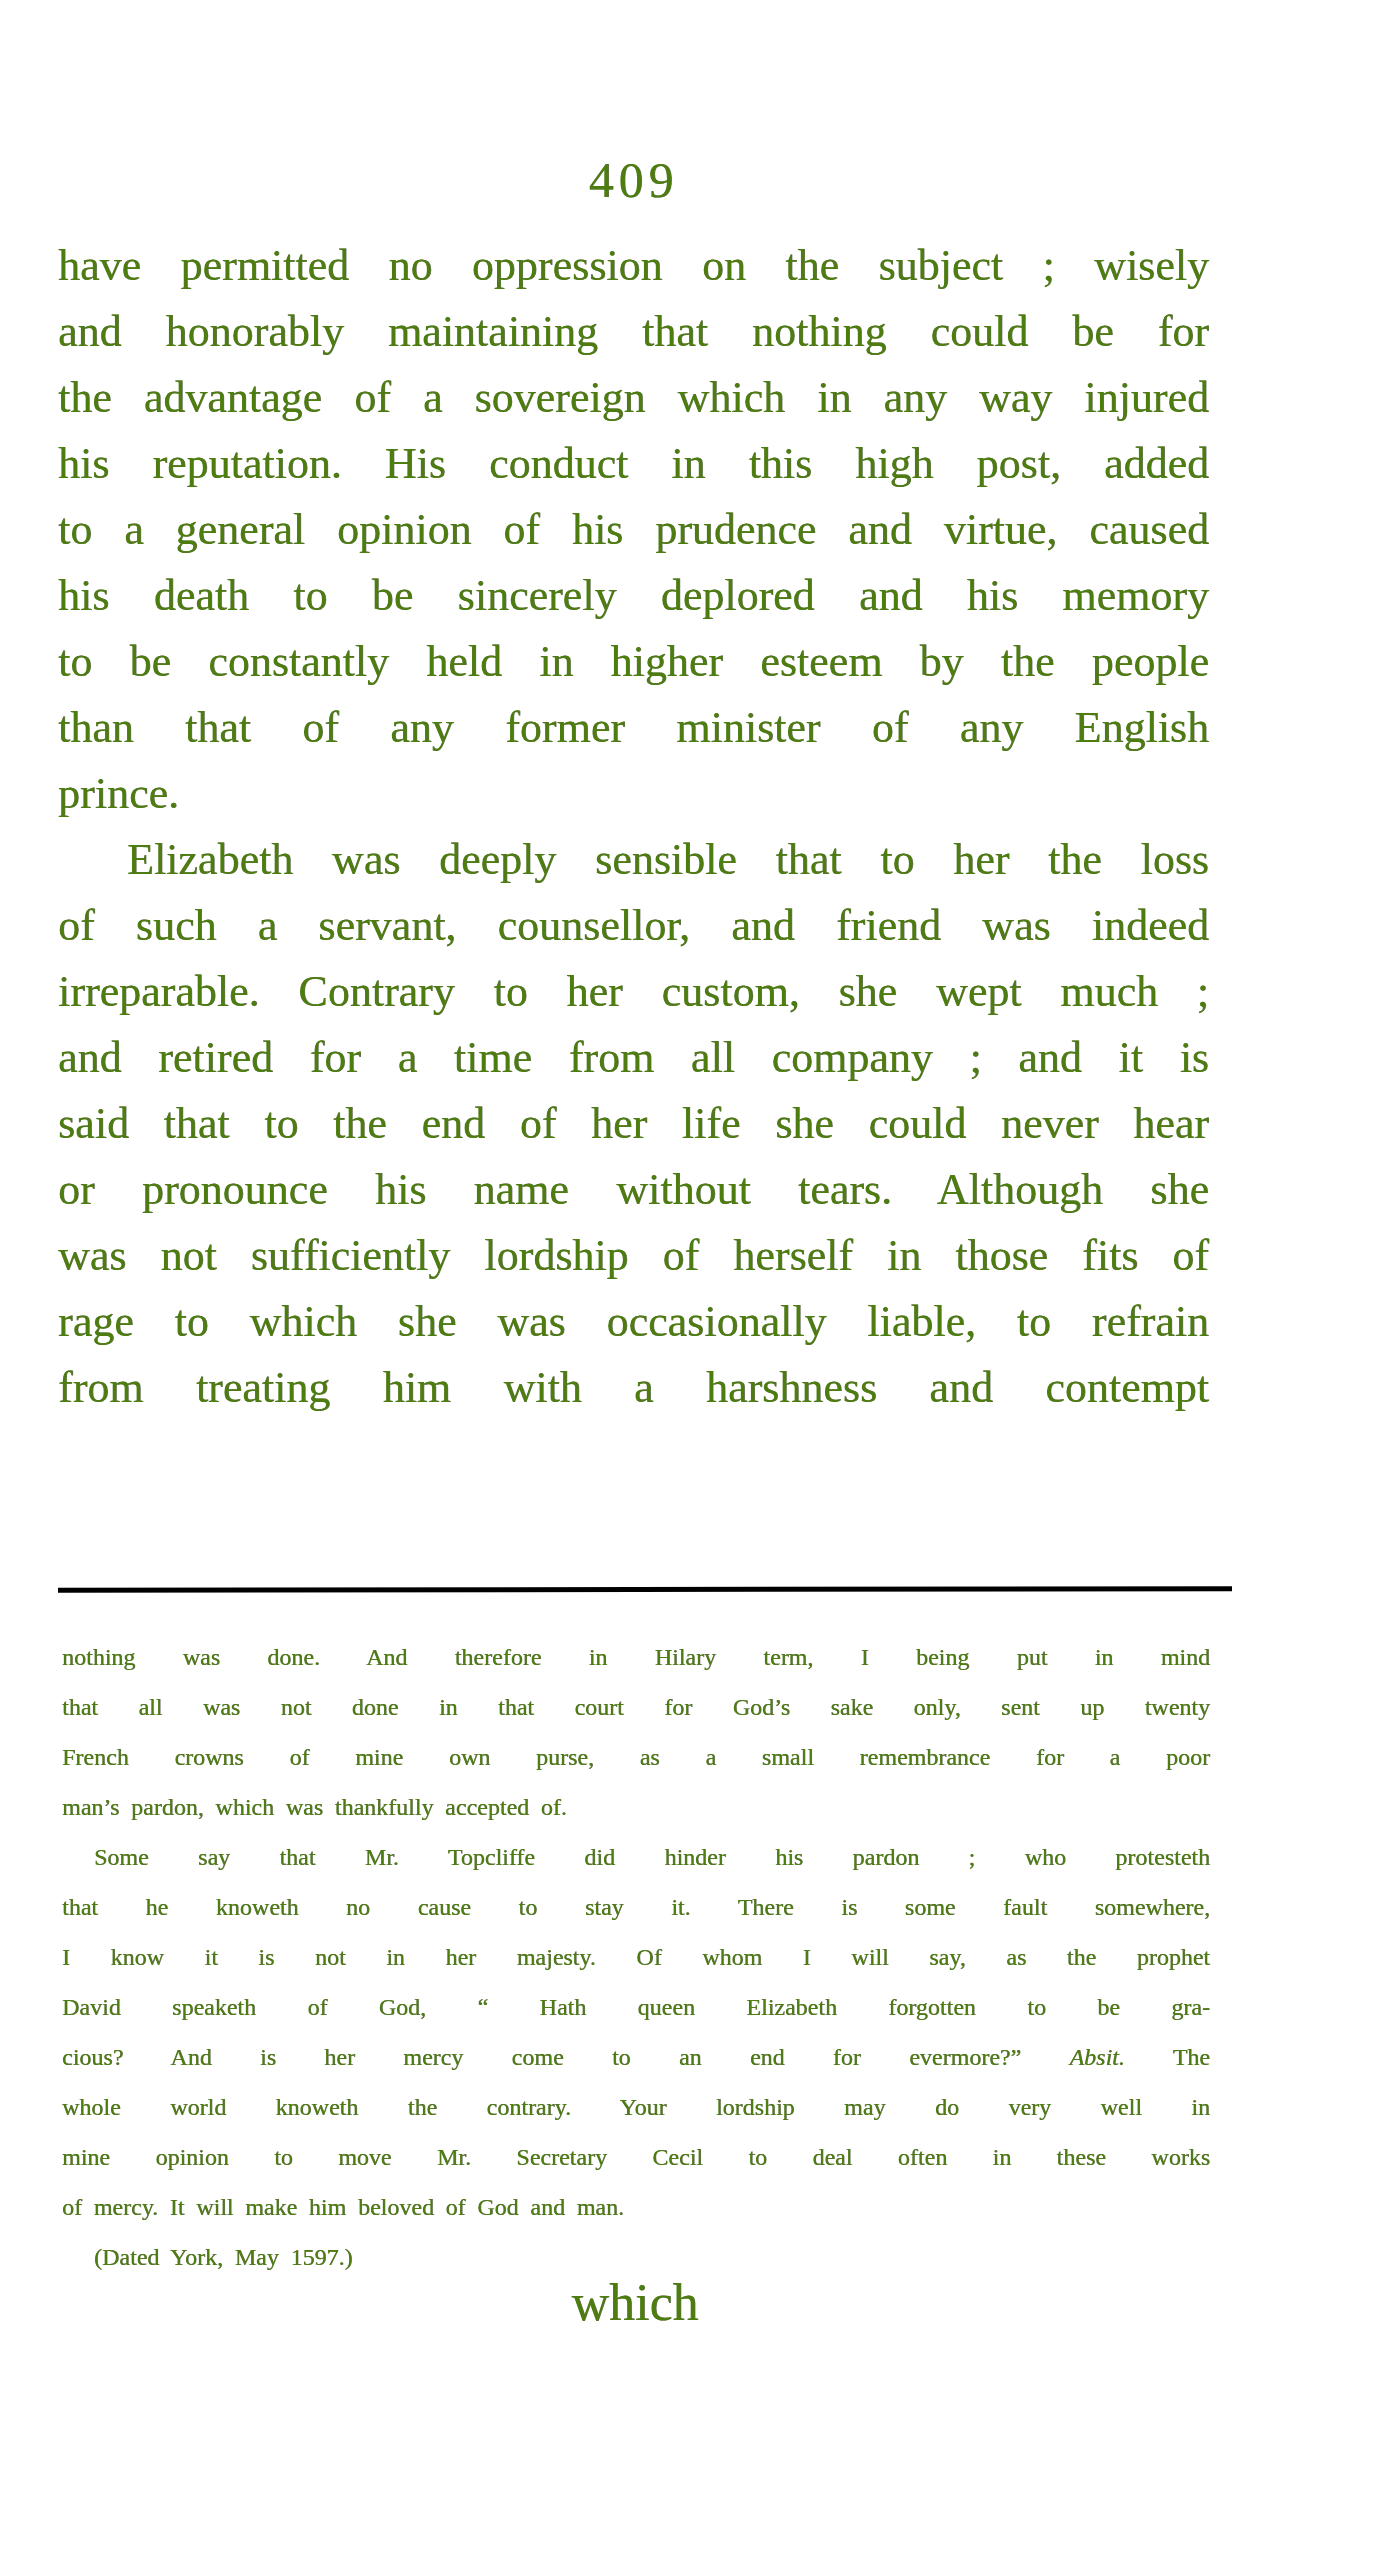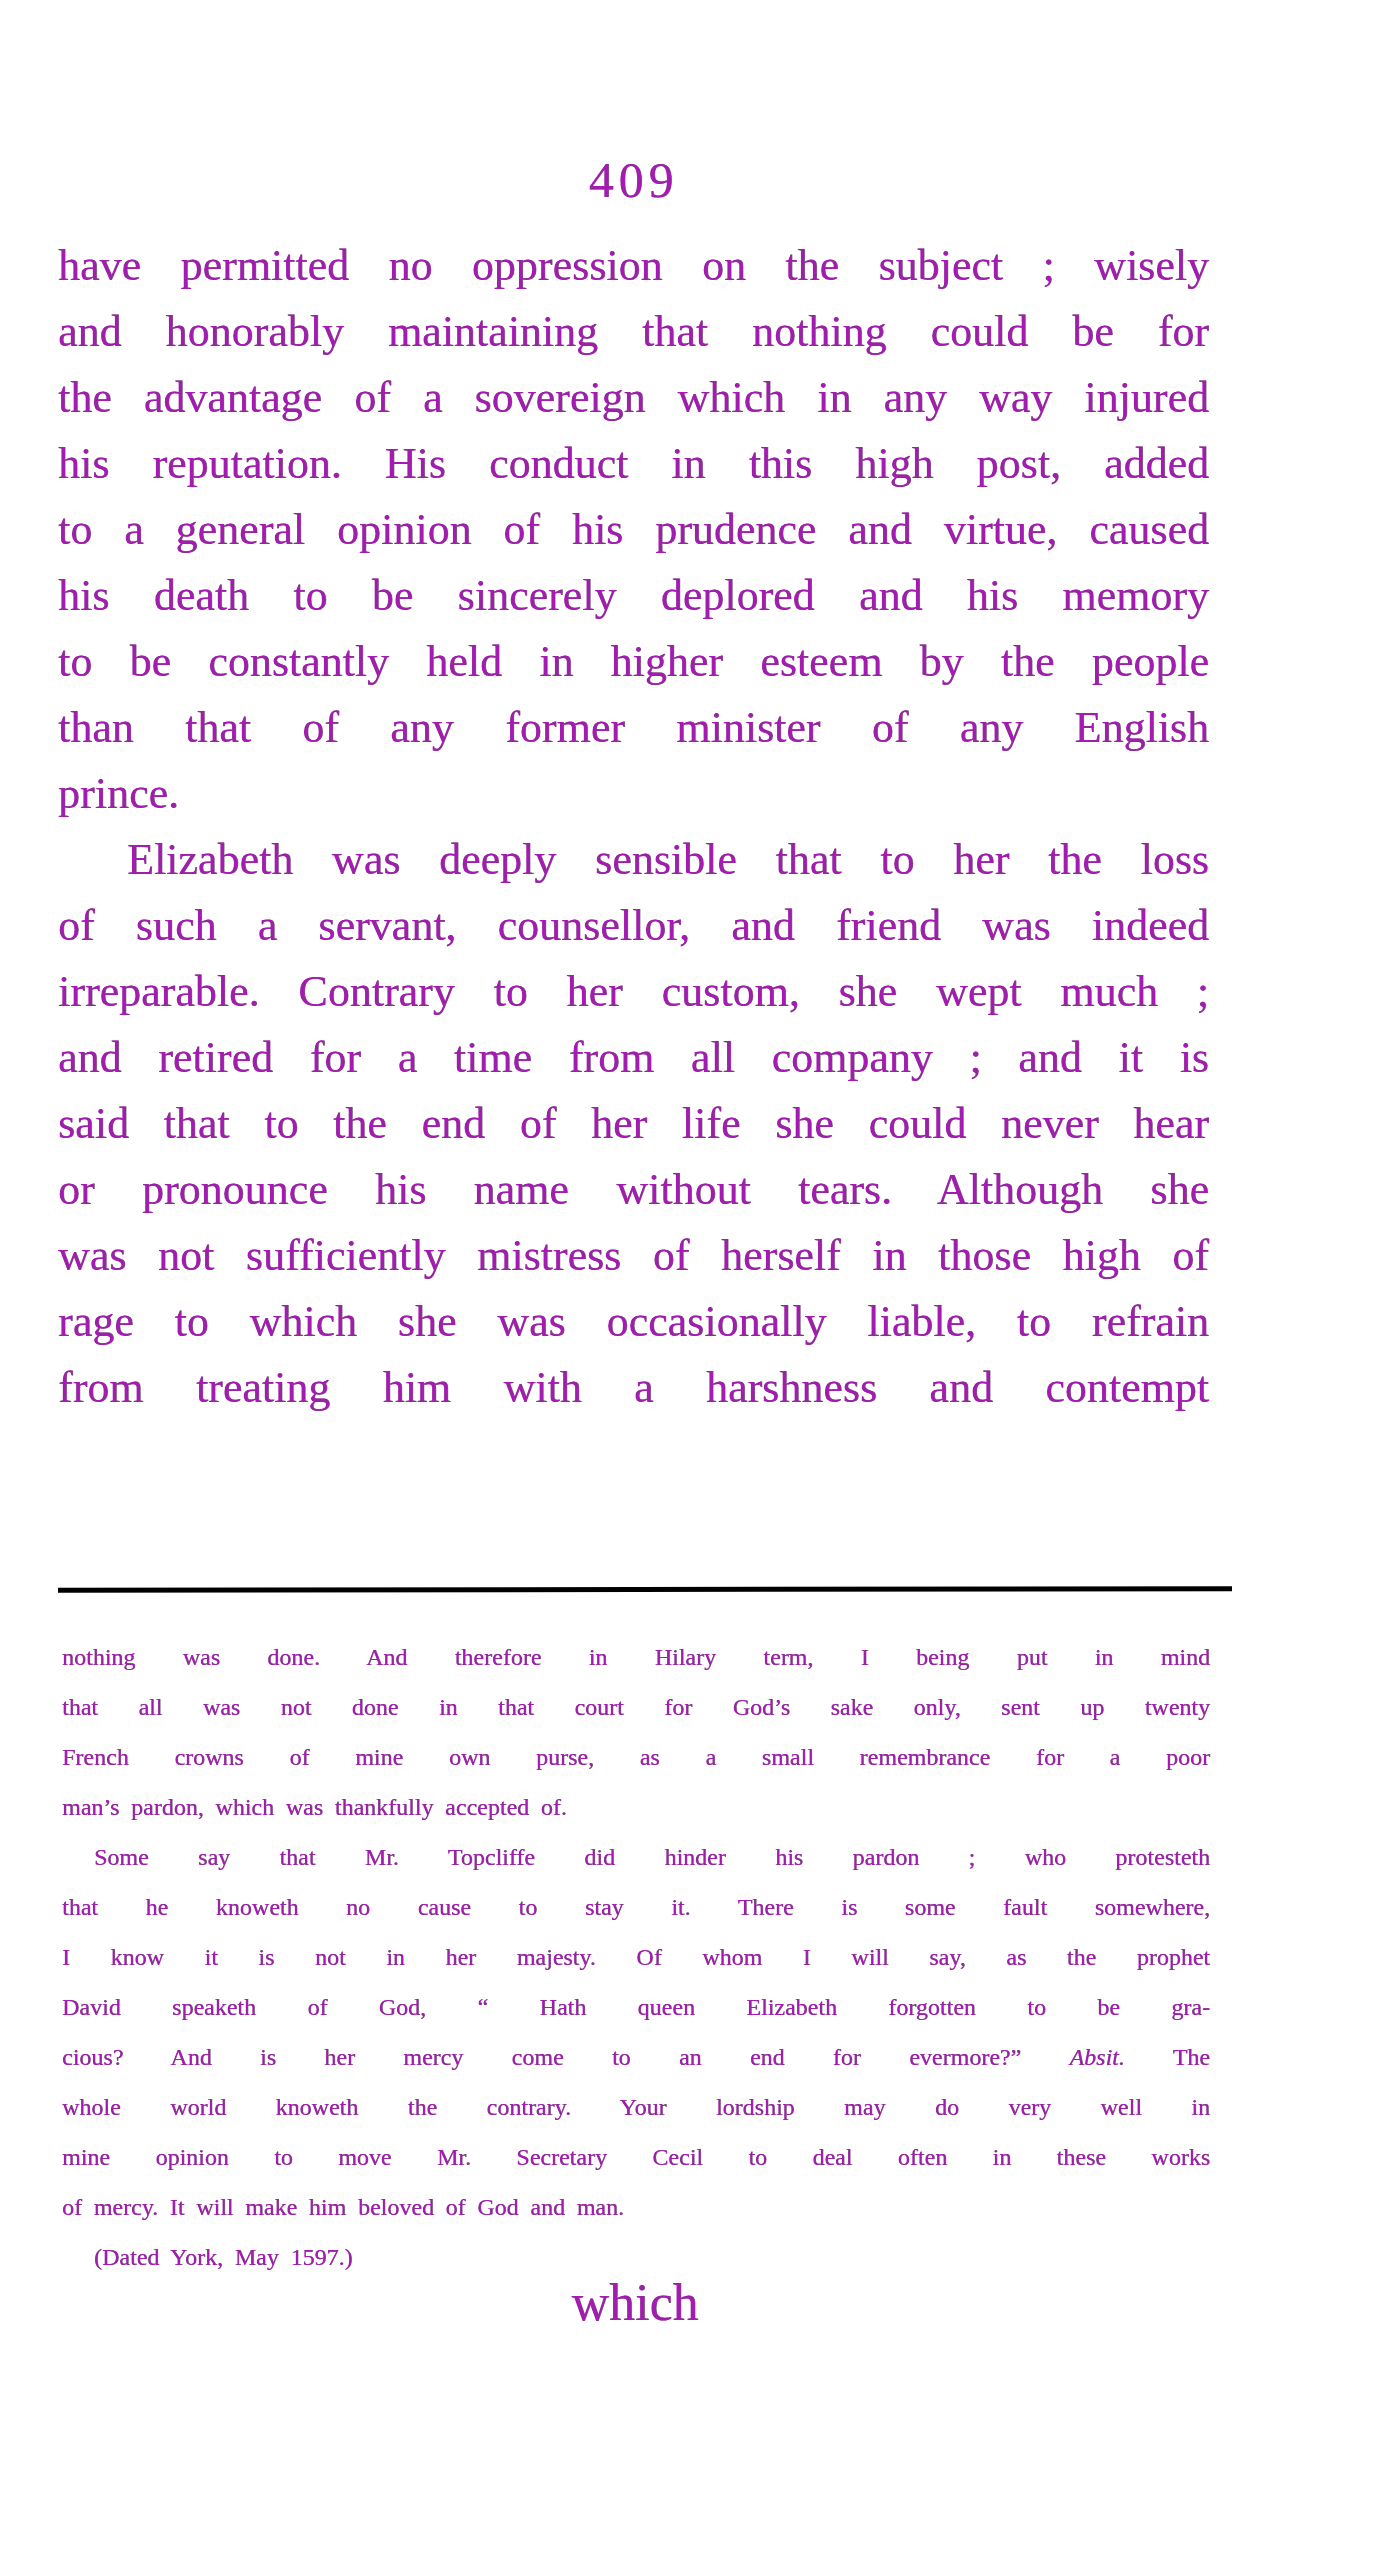--- a/index.html
+++ b/index.html
@@ -8,21 +8,21 @@
     width: 1387px;
     height: 2576px;
     background: #ffffff;
   }
   .page {
     position: absolute;
     left: 0; top: 0;
     width: 1387px;
     height: 2576px;
     background: #ffffff;
-    color: #a21caf;
+    color: #4d7c0f;
     font-family: "Liberation Serif", serif;
     overflow: hidden;
   }
   
   .page { text-shadow: 0.5px 0.3px 0 rgba(0,0,0,0.55); }
 
   .page-number {
     position: absolute;
     top: 151px;
     left: 58px;
@@ -96,21 +96,21 @@
       <div class="line">his death to be sincerely deplored and his memory</div>
       <div class="line">to be constantly held in higher esteem by the people</div>
       <div class="line">than that of any former minister of any English</div>
       <div class="line last">prince.</div>
       <div class="line indent">Elizabeth was deeply sensible that to her the loss</div>
       <div class="line">of such a servant, counsellor, and friend was indeed</div>
       <div class="line">irreparable. Contrary to her custom, she wept much ;</div>
       <div class="line">and retired for a time from all company ; and it is</div>
       <div class="line">said that to the end of her life she could never hear</div>
       <div class="line">or pronounce his name without tears. Although she</div>
-      <div class="line">was not sufficiently mistress of herself in those high of</div>
+      <div class="line">was not sufficiently lordship of herself in those fits of</div>
       <div class="line">rage to which she was occasionally liable, to refrain</div>
       <div class="line">from treating him with a harshness and contempt</div>
     </div>
 
   <div class="footnote-rule"></div>
 
   <div class="footnote">
       <div class="line">nothing was done. And therefore in Hilary term, I being put in mind</div>
       <div class="line">that all was not done in that court for God’s sake only, sent up twenty</div>
       <div class="line">French crowns of mine own purse, as a small remembrance for a poor</div>

